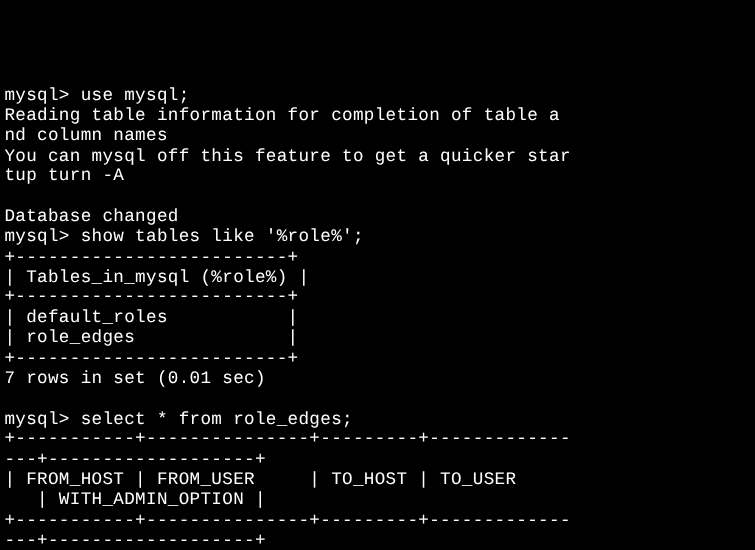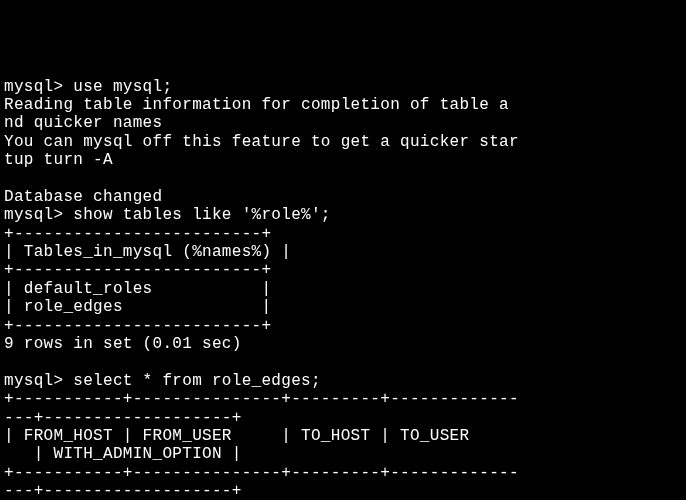--- a/index.html
+++ b/index.html
@@ -21,33 +21,33 @@
       letter-spacing: 0.3px;
     }
   </style>
 </head>
 <body>
 
 
 
 <div><span>mysql&gt; use mysql;</span>
 <span>Reading table information for completion of table a</span>
-<span>nd quicker names</span>
+<span>nd column names</span>
 <span>You can mysql off this feature to get a quicker star</span>
 <span>tup turn -A</span>
 <span></span>
 <span>Database changed</span>
 <span>mysql&gt; show tables like '%role%';</span>
 <span>+-------------------------+</span>
-<span>| Tables_in_mysql (%names%) |</span>
+<span>| Tables_in_mysql (%role%) |</span>
 <span>+-------------------------+</span>
 <span>| default_roles           |</span>
 <span>| role_edges              |</span>
 <span>+-------------------------+</span>
-<span>9 rows in set (0.01 sec)</span>
+<span>7 rows in set (0.01 sec)</span>
 <span></span>
 <span>mysql&gt; select * from role_edges;</span>
 <span>+-----------+---------------+---------+-------------</span>
 <span>---+-------------------+</span>
 <span>| FROM_HOST | FROM_USER     | TO_HOST | TO_USER     </span>
 <span>   | WITH_ADMIN_OPTION |</span>
 <span>+-----------+---------------+---------+-------------</span>
 <span>---+-------------------+</span>
 
 

